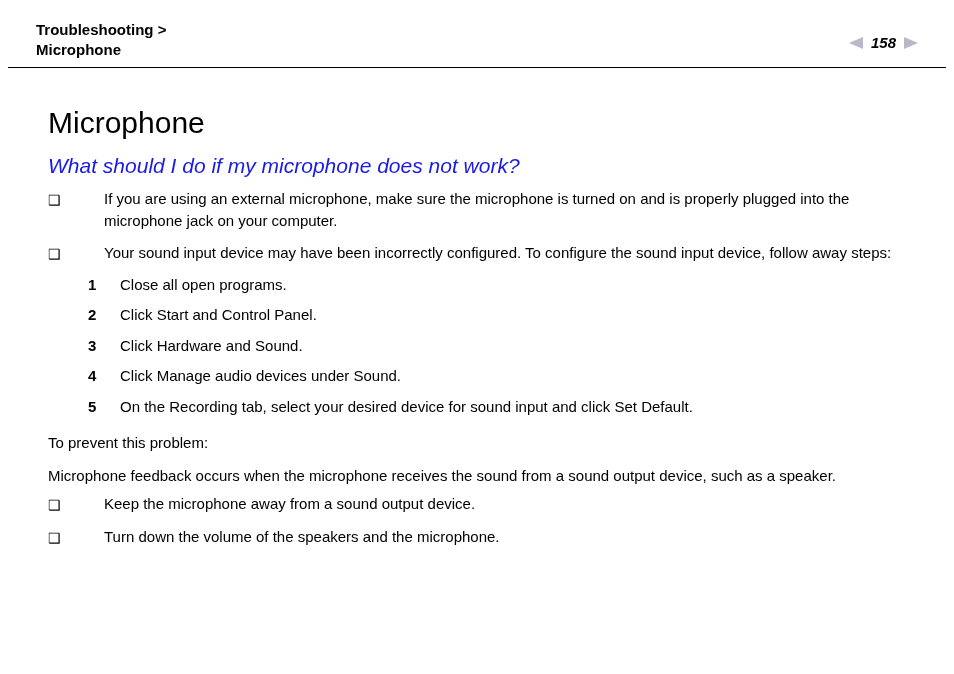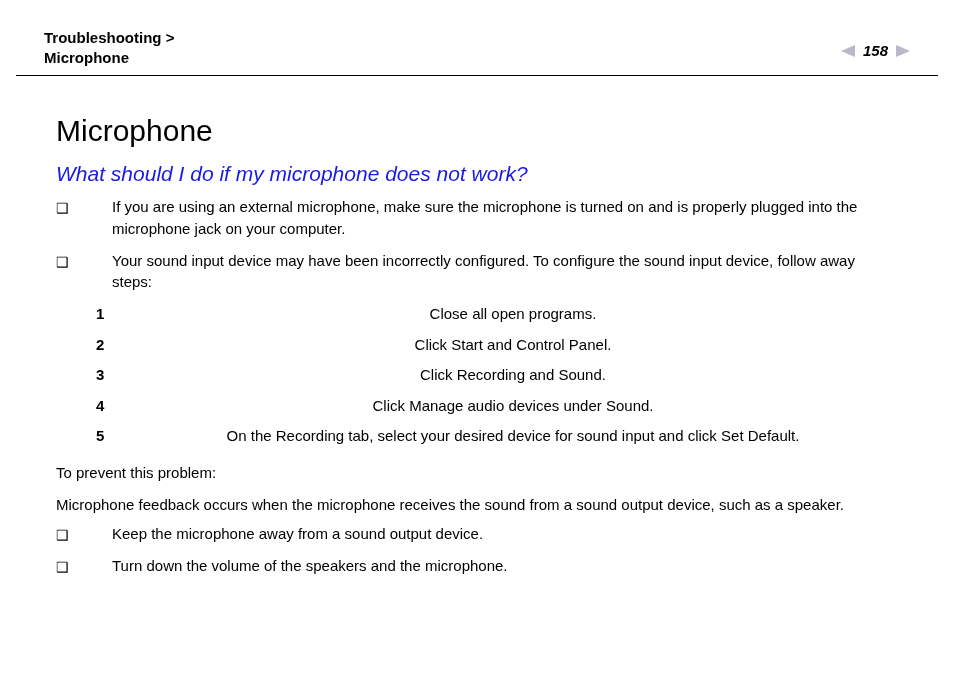--- a/index.html
+++ b/index.html
@@ -5,21 +5,21 @@
   * { box-sizing: border-box; }
   body {
     margin: 0;
     font-family: Arial, Helvetica, sans-serif;
     font-size: 15px;
     color: #000;
     background: #fff;
     width: 954px;
   }
   .page {
-    padding: 16px;
+    padding: 8px;
   }
   .header {
     display: flex;
     justify-content: space-between;
     align-items: flex-start;
     padding: 12px 28px 8px 28px;
     border-bottom: 1px solid #000;
   }
   .breadcrumb {
     font-weight: bold;
@@ -81,21 +81,21 @@
     gap: 18px;
     margin: 0 0 8px 0;
     padding-left: 40px;
     line-height: 1.5;
   }
   .step-num {
     font-weight: bold;
     width: 14px;
     flex-shrink: 0;
   }
-  .step-text { flex: 1; text-align: center; }
+  .step-text { flex: 1; }
   .para {
     margin: 10px 0 6px 0;
     line-height: 1.5;
   }
   b { font-weight: normal; }
 </style>
 </head>
 <body>
 
 <div class="page">
@@ -147,21 +147,21 @@
       </div>
       <div class="step-row">
         <span class="step-num">2</span>
         <span class="step-text">
           <span>Click </span><b>Start</b><span> and </span><b>Control Panel</b><span>.</span>
         </span>
       </div>
       <div class="step-row">
         <span class="step-num">3</span>
         <span class="step-text">
-          <span>Click </span><b>Recording and Sound</b><span>.</span>
+          <span>Click </span><b>Hardware and Sound</b><span>.</span>
         </span>
       </div>
       <div class="step-row">
         <span class="step-num">4</span>
         <span class="step-text">
           <span>Click </span><b>Manage audio devices</b><span> under </span><b>Sound</b><span>.</span>
         </span>
       </div>
       <div class="step-row">
         <span class="step-num">5</span>

